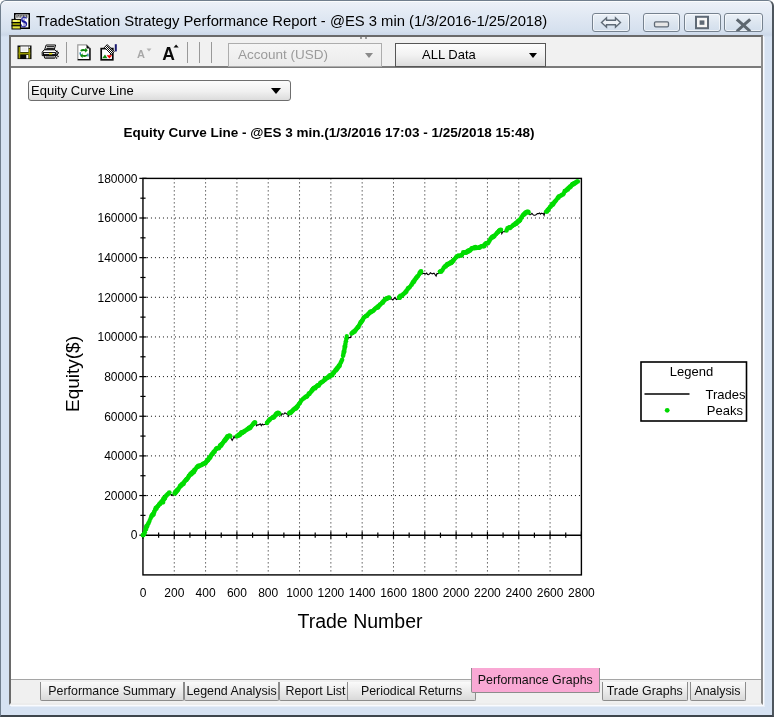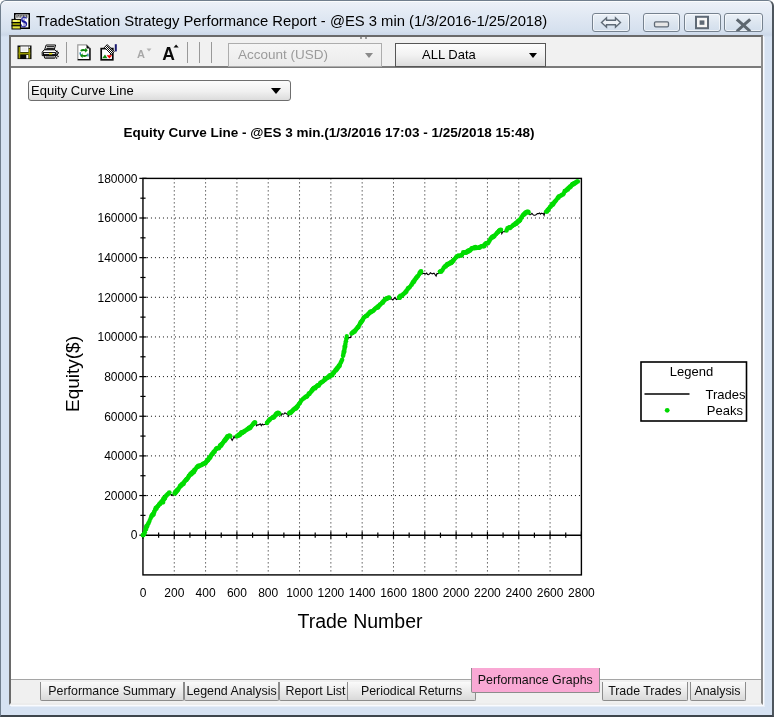--- a/index.html
+++ b/index.html
@@ -173,21 +173,21 @@
 <div class="combo" style="left:28px;top:80px;width:263px;height:21px;border:1px solid #6e6e6e;border-radius:3px;background:linear-gradient(#fcfcfc 0,#f0f0f0 55%,#dcdcdc 100%);color:#000;padding-left:2px;line-height:19px;z-index:3">Equity Curve Line
   <div class="arr" style="right:9px;top:7px;border-left-width:5.5px;border-right-width:5.5px;border-top-width:6.5px"></div>
 </div>
 
 <div id="tabstrip"></div>
 <div class="tab" style="left:15px;width:144px">Performance Summary</div>
 <div class="tab" style="left:159px;width:95px">Legend Analysis</div>
 <div class="tab" style="left:254px;width:73px">Report List</div>
 <div class="tab" style="left:322px;width:129px">Periodical Returns</div>
 <div class="tab active" style="left:445.5px;width:129.5px">Performance Graphs</div>
-<div class="tab" style="left:577px;width:85.5px">Trade Trades</div>
+<div class="tab" style="left:577px;width:85.5px">Trade Graphs</div>
 <div class="tab" style="left:664.5px;width:56px">Analysis</div>
 
 <svg id="chart" width="774" height="717" viewBox="0 0 774 717" style="position:absolute;left:0;top:0;z-index:3">
 <g stroke="#111" stroke-width="1" stroke-dasharray="1 3">
       <line x1="142.96" y1="495.55" x2="581.4" y2="495.55"></line>
       <line x1="142.96" y1="455.90" x2="581.4" y2="455.90"></line>
       <line x1="142.96" y1="416.25" x2="581.4" y2="416.25"></line>
       <line x1="142.96" y1="376.60" x2="581.4" y2="376.60"></line>
       <line x1="142.96" y1="336.95" x2="581.4" y2="336.95"></line>
       <line x1="142.96" y1="297.30" x2="581.4" y2="297.30"></line>

